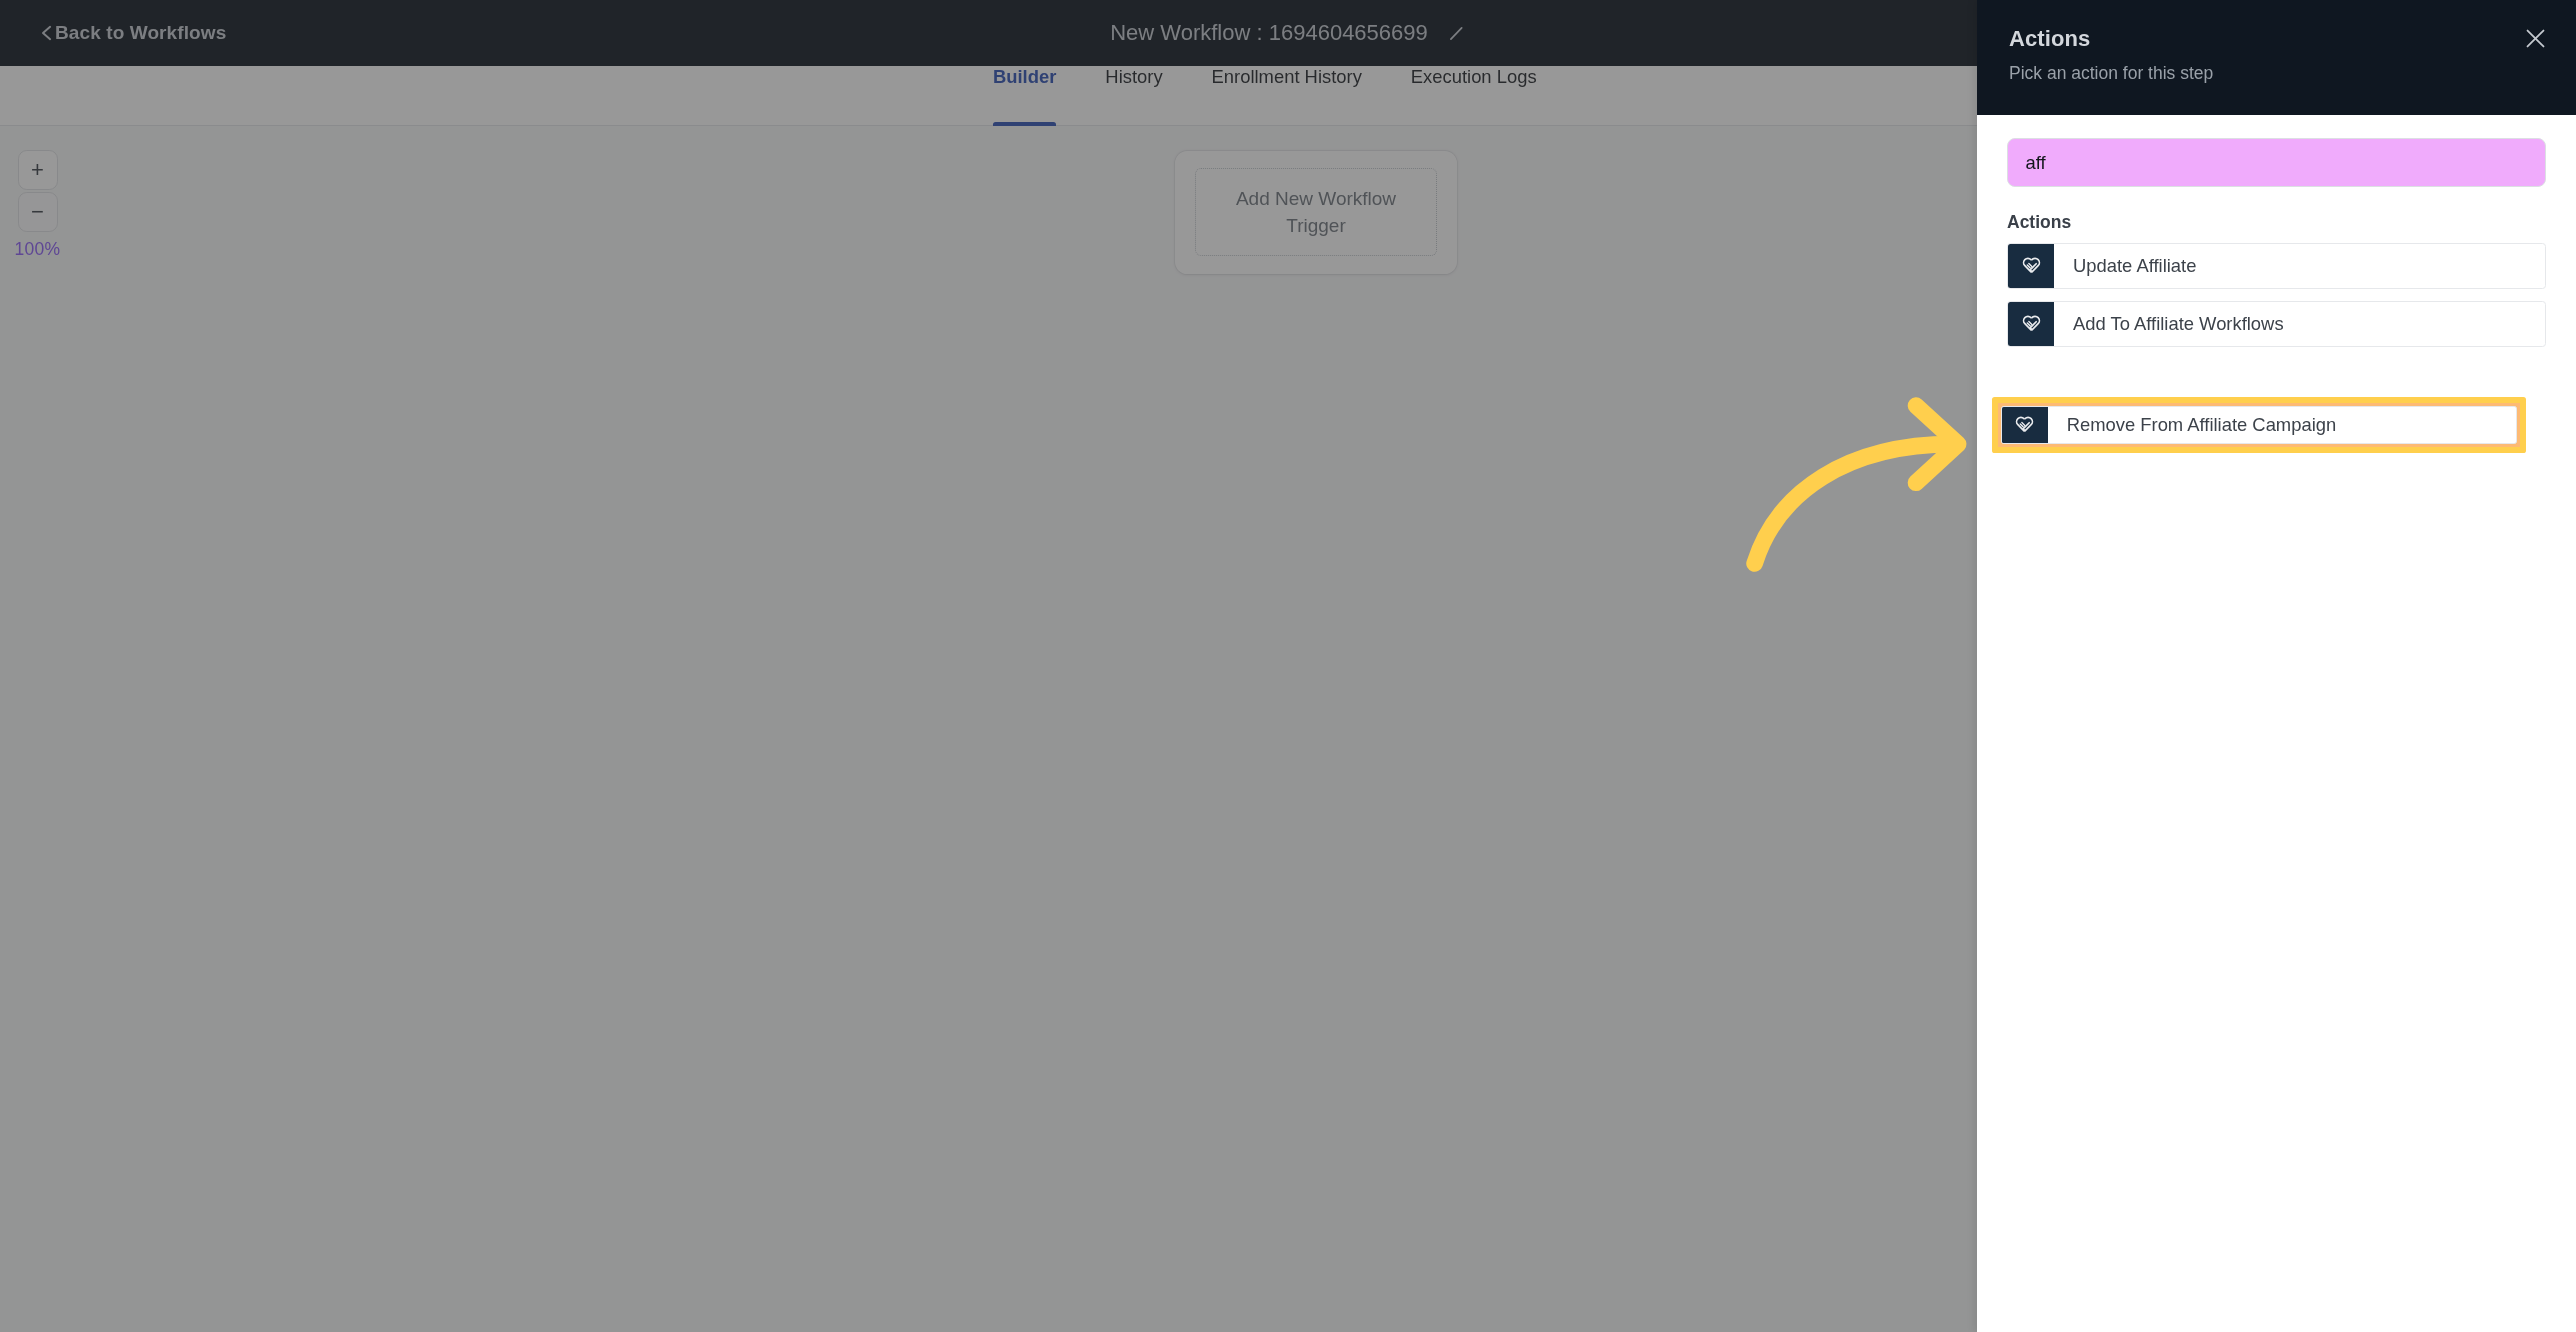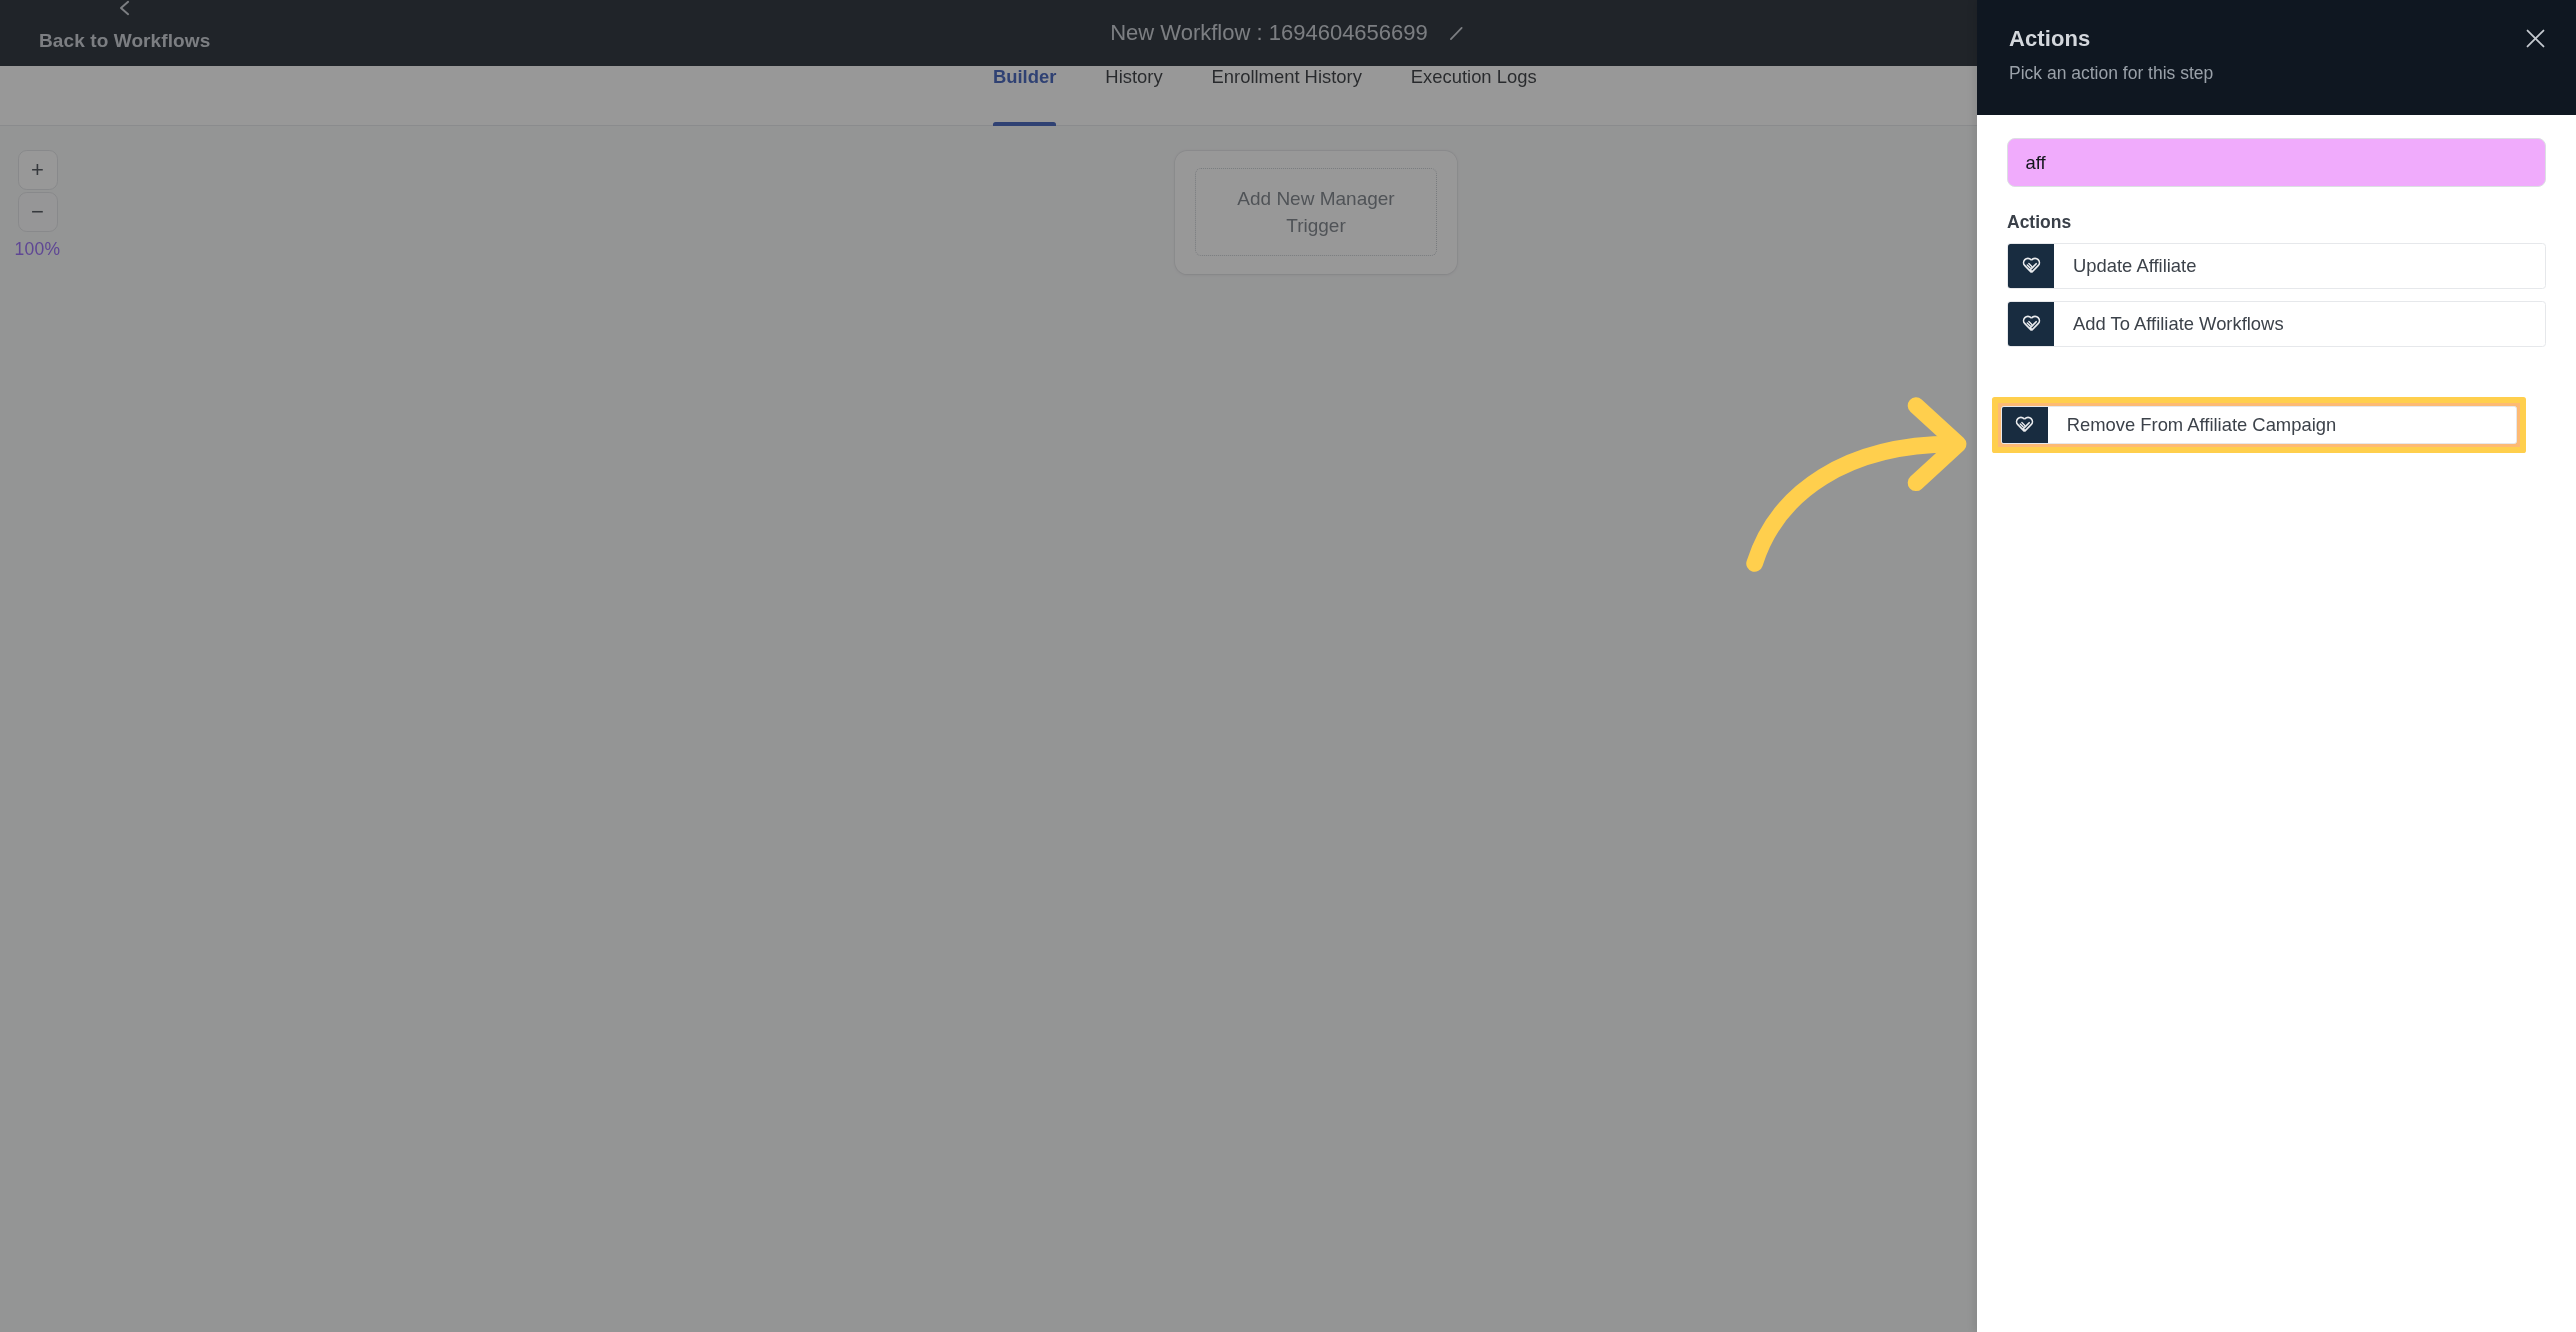--- a/index.html
+++ b/index.html
@@ -24,23 +24,22 @@
     position: absolute;
     left: 0; top: 0;
     width: 2576px; height: 66px;
     background: #0f1721;
     z-index: 5;
   }
   .back-link {
     position: absolute;
     left: 39px; top: 0;
     height: 66px;
-    display: flex; align-items: center; gap: 14px;
-    cursor: pointer;
-    flex-direction: column;
+    display: flex; align-items: center; 
+    cursor: pointer;
   }
   .back-chevron { width: 16px; height: 16px; display:block; }
   .back-chevron svg { display:block; }
   .back-label {
     color: #c6cbd2;
     font-size: 19px;
     font-weight: 700;
     letter-spacing: 0.1px;
     white-space: nowrap;
   }
@@ -406,21 +405,21 @@
       <div class="zoom-btn minus">
           <span>−</span>
         </div>
       <div class="zoom-level">100%</div>
     </div>
 
     <div class="flow">
 
       <div class="trigger-card">
         <div class="trigger-inner">
-          <span class="trigger-text">Add New Manager Trigger</span>
+          <span class="trigger-text">Add New Workflow Trigger</span>
         </div>
       </div>
 
 
     </div>
   </div>
 
   <div class="chat-widget">
     <span>
       <svg width="33" height="33" viewBox="0 0 38 38">

